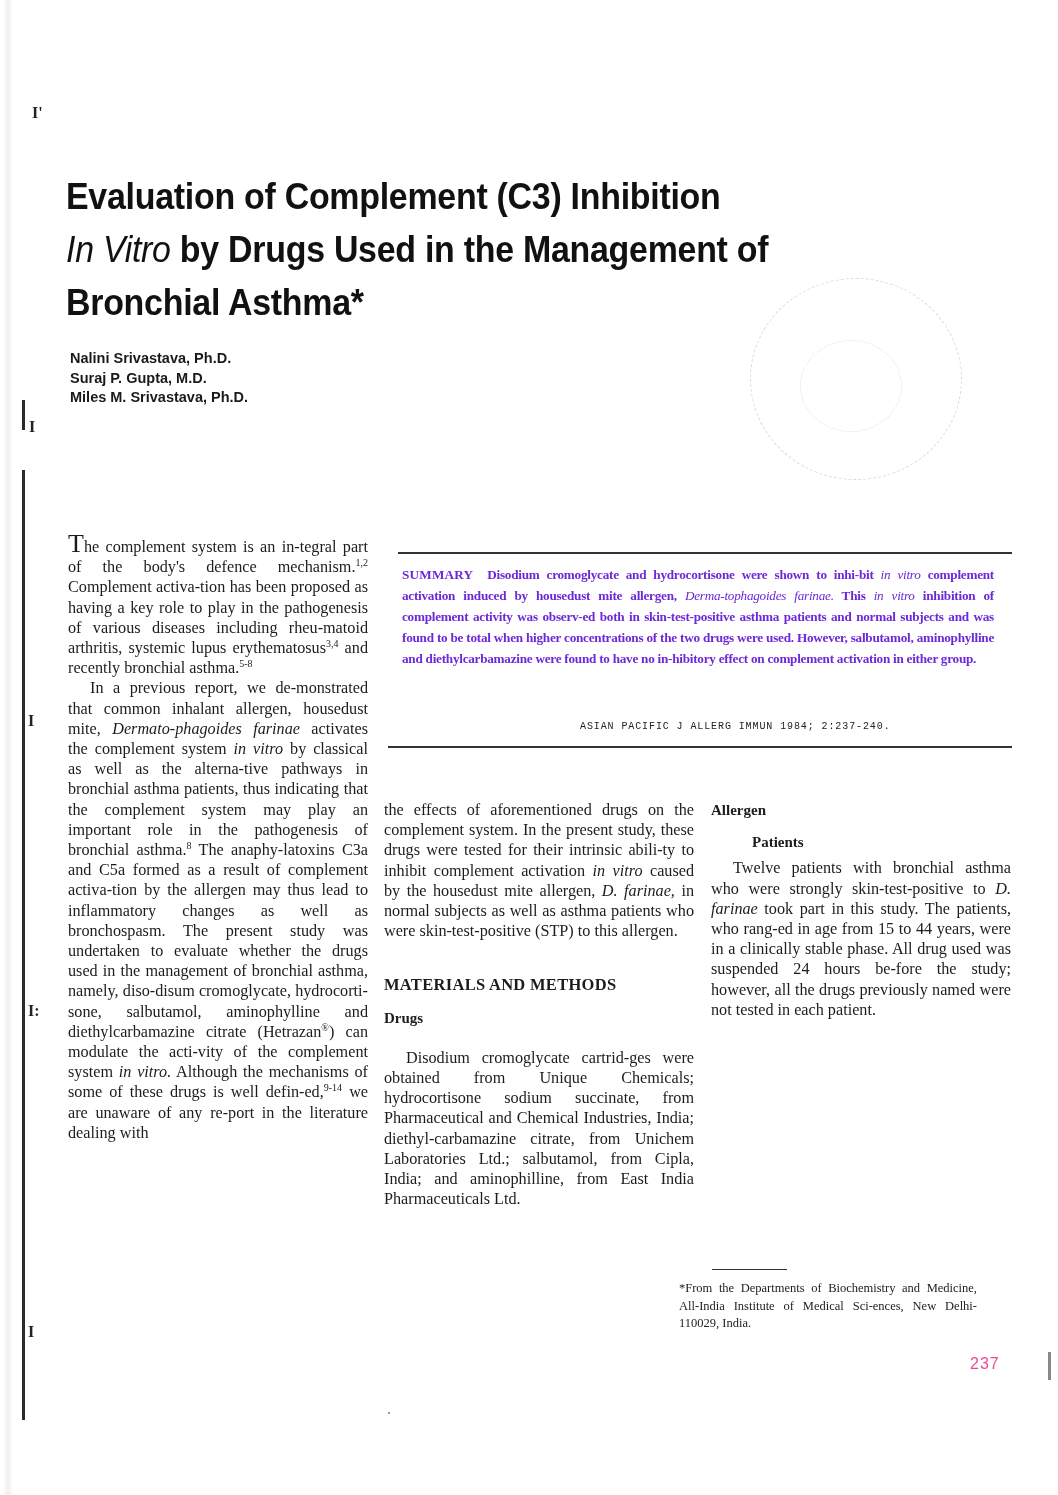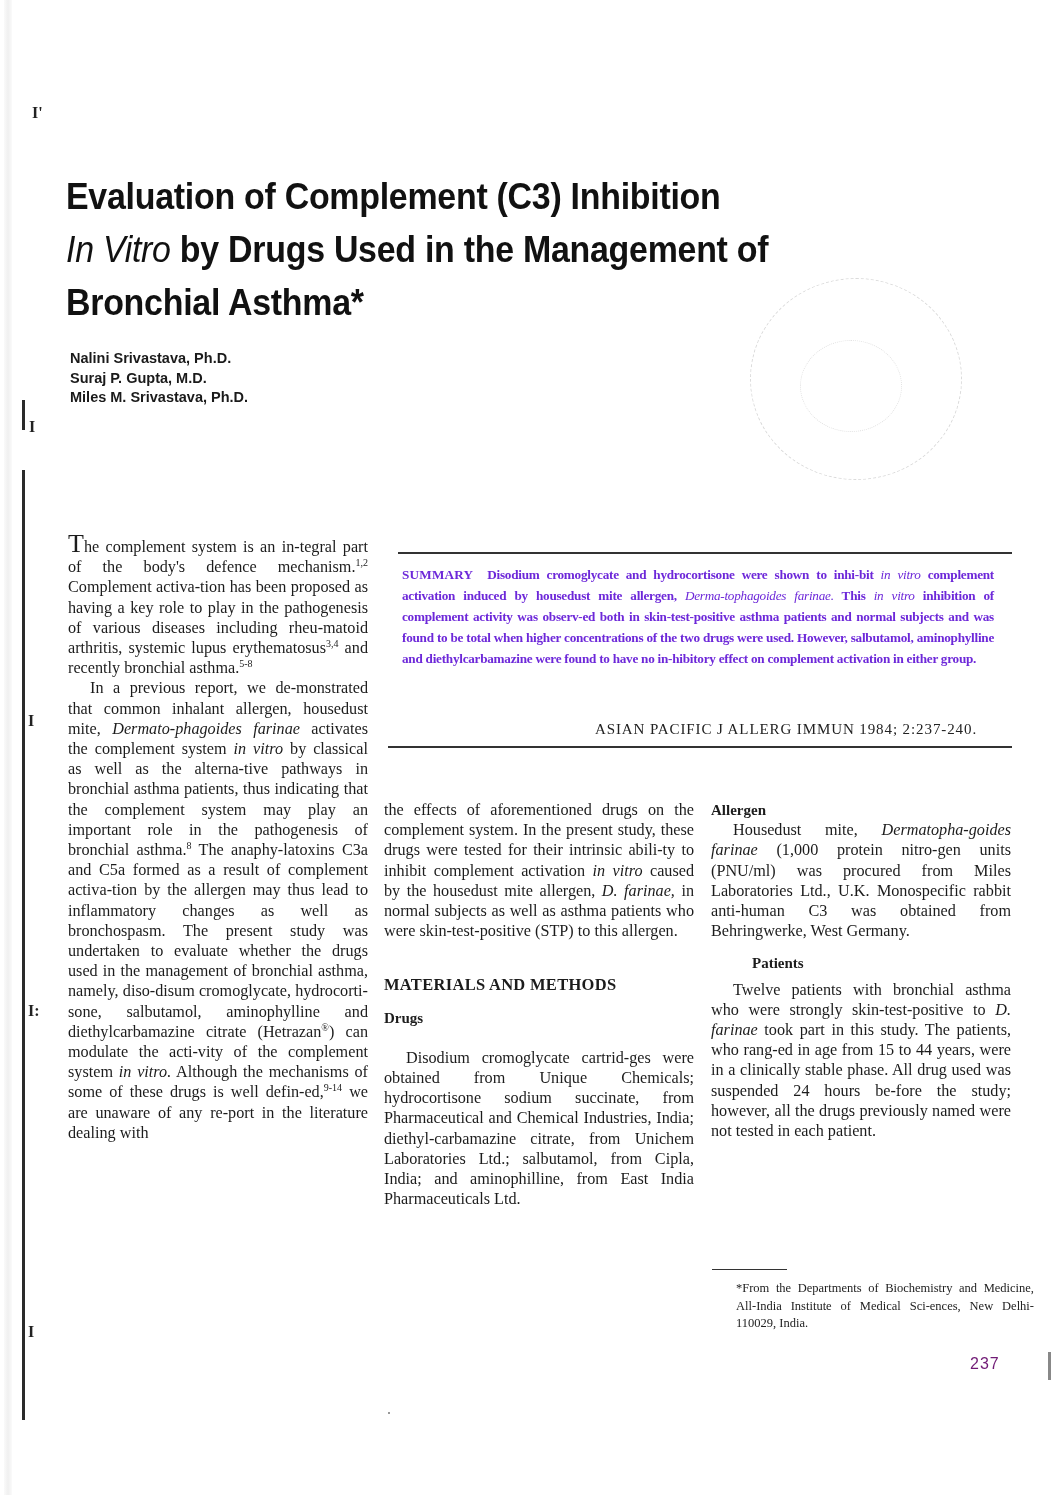--- a/index.html
+++ b/index.html
@@ -32,25 +32,25 @@
   .col3 { left: 711px; top: 800px; width: 300px; }
 
   .heading-main { font-family: "Liberation Serif", serif; font-weight: bold; font-size: 16.5px; letter-spacing: 0.3px; margin: 0; }
   .heading-sub { font-family: "Liberation Serif", serif; font-weight: bold; font-size: 15px; margin: 0; }
 
   
   .rule { position: absolute; height: 1.5px; background: #333; }
   .summary { position: absolute; left: 402px; top: 564px; width: 592px; font-family: Liberation Serif, serif; font-weight: bold; font-size: 13.2px; line-height: 21px; text-align: justify; color: #6d28d9; letter-spacing: -0.25px; }
   .summary .it { font-style: italic; font-weight: normal; }
   .summary .label { letter-spacing: 0.2px; margin-right: 14px; }
-  .citation { position: absolute; left: 580px; top: 721px; width: 412px; text-align: center; font-family: Liberation Serif, serif; font-size: 15px; letter-spacing: 0.9px; color: #222; }
+  .citation { position: absolute; left: 580px; top: 721px; width: 412px; text-align: left; font-family: Liberation Mono, monospace; font-size: 10px; letter-spacing: 0.9px; color: #222; }
 
   .foot-rule { position: absolute; left: 712px; top: 1269px; width: 75px; height: 1.2px; background: #333; }
-  .footnote { position: absolute; left: 736px; top: 1280px; width: 298px; font-family: "Liberation Serif", serif; font-size: 12.5px; line-height: 17.5px; text-align: justify; color: #222; }
-  .page-num { position: absolute; left: 970px; top: 1355px; font-family: "Liberation Sans", sans-serif; font-size: 16px; letter-spacing: 1px; color: #701a75; }
+  .footnote { position: absolute; left: 679px; top: 1280px; width: 298px; font-family: "Liberation Serif", serif; font-size: 12.5px; line-height: 17.5px; text-align: justify; color: #222; }
+  .page-num { position: absolute; left: 970px; top: 1355px; font-family: "Liberation Sans", sans-serif; font-size: 16px; letter-spacing: 1px; color: #ec4899; }
   .right-tab { position: absolute; left: 1048px; top: 1352px; width: 3px; height: 28px; background: #888; }
   .dot { position: absolute; width: 2px; height: 2px; background: #999; }
 </style>
 </head>
 <body>
 
 <div class="scan-edge"></div>
 <div class="binding-line"></div>
 <div class="binding-line gap"></div>
 <span class="mark" style="left:32px;top:104px;">I'</span>
@@ -88,21 +88,20 @@
 
 <div class="col col2 serif">
   <p><span>the effects of aforementioned drugs on the complement system. In the present study, these drugs were tested for their intrinsic abili-ty to inhibit complement activation </span><i>in vitro</i><span> caused by the housedust mite allergen, </span><i>D. farinae,</i><span> in normal subjects as well as asthma patients who were skin-test-positive (STP) to this allergen.</span></p>
   <p class="heading-main" style="margin-top:34px;margin-bottom:12px;">MATERIALS AND METHODS</p>
   <p class="heading-sub" style="margin-bottom:20px;">Drugs</p>
   <p class="indent">Disodium cromoglycate cartrid-ges were obtained from Unique Chemicals; hydrocortisone sodium succinate, from Pharmaceutical and Chemical Industries, India; diethyl-carbamazine citrate, from Unichem Laboratories Ltd.; salbutamol, from Cipla, India; and aminophilline, from East India Pharmaceuticals Ltd.</p>
 </div>
 
 <div class="col col3 serif">
   <p class="heading-sub">Allergen</p>
-  <p class="indent"><span>Housedust mite, </span><i>Dermatopha-goides farinae</i><span> (1,000 protein nitro-gen units (PNU/ml) was procured from Miles Laboratories Ltd., U.K. Monospecific rabbit anti-human C3 was obtained from Behringwerke, West Germany.</span></p>
   <p class="heading-sub" style="margin-top:12px;margin-bottom:6px;margin-left:41px;">Patients</p>
   <p class="indent"><span>Twelve patients with bronchial asthma who were strongly skin-test-positive to </span><i>D. farinae</i><span> took part in this study.  The patients, who rang-ed in age from 15 to 44 years, were in a clinically stable phase.  All drug used was suspended 24 hours be-fore the study; however, all the drugs previously named were not tested in each patient.</span></p>
 </div>
 
 <div class="foot-rule"></div>
 <div class="footnote">*From the Departments of Biochemistry and Medicine, All-India Institute of Medical Sci-ences, New Delhi-110029, India.</div>
 <div class="page-num">237</div>
 <div class="right-tab"></div>
 <div class="dot" style="left:388px;top:1412px;"></div>
 

